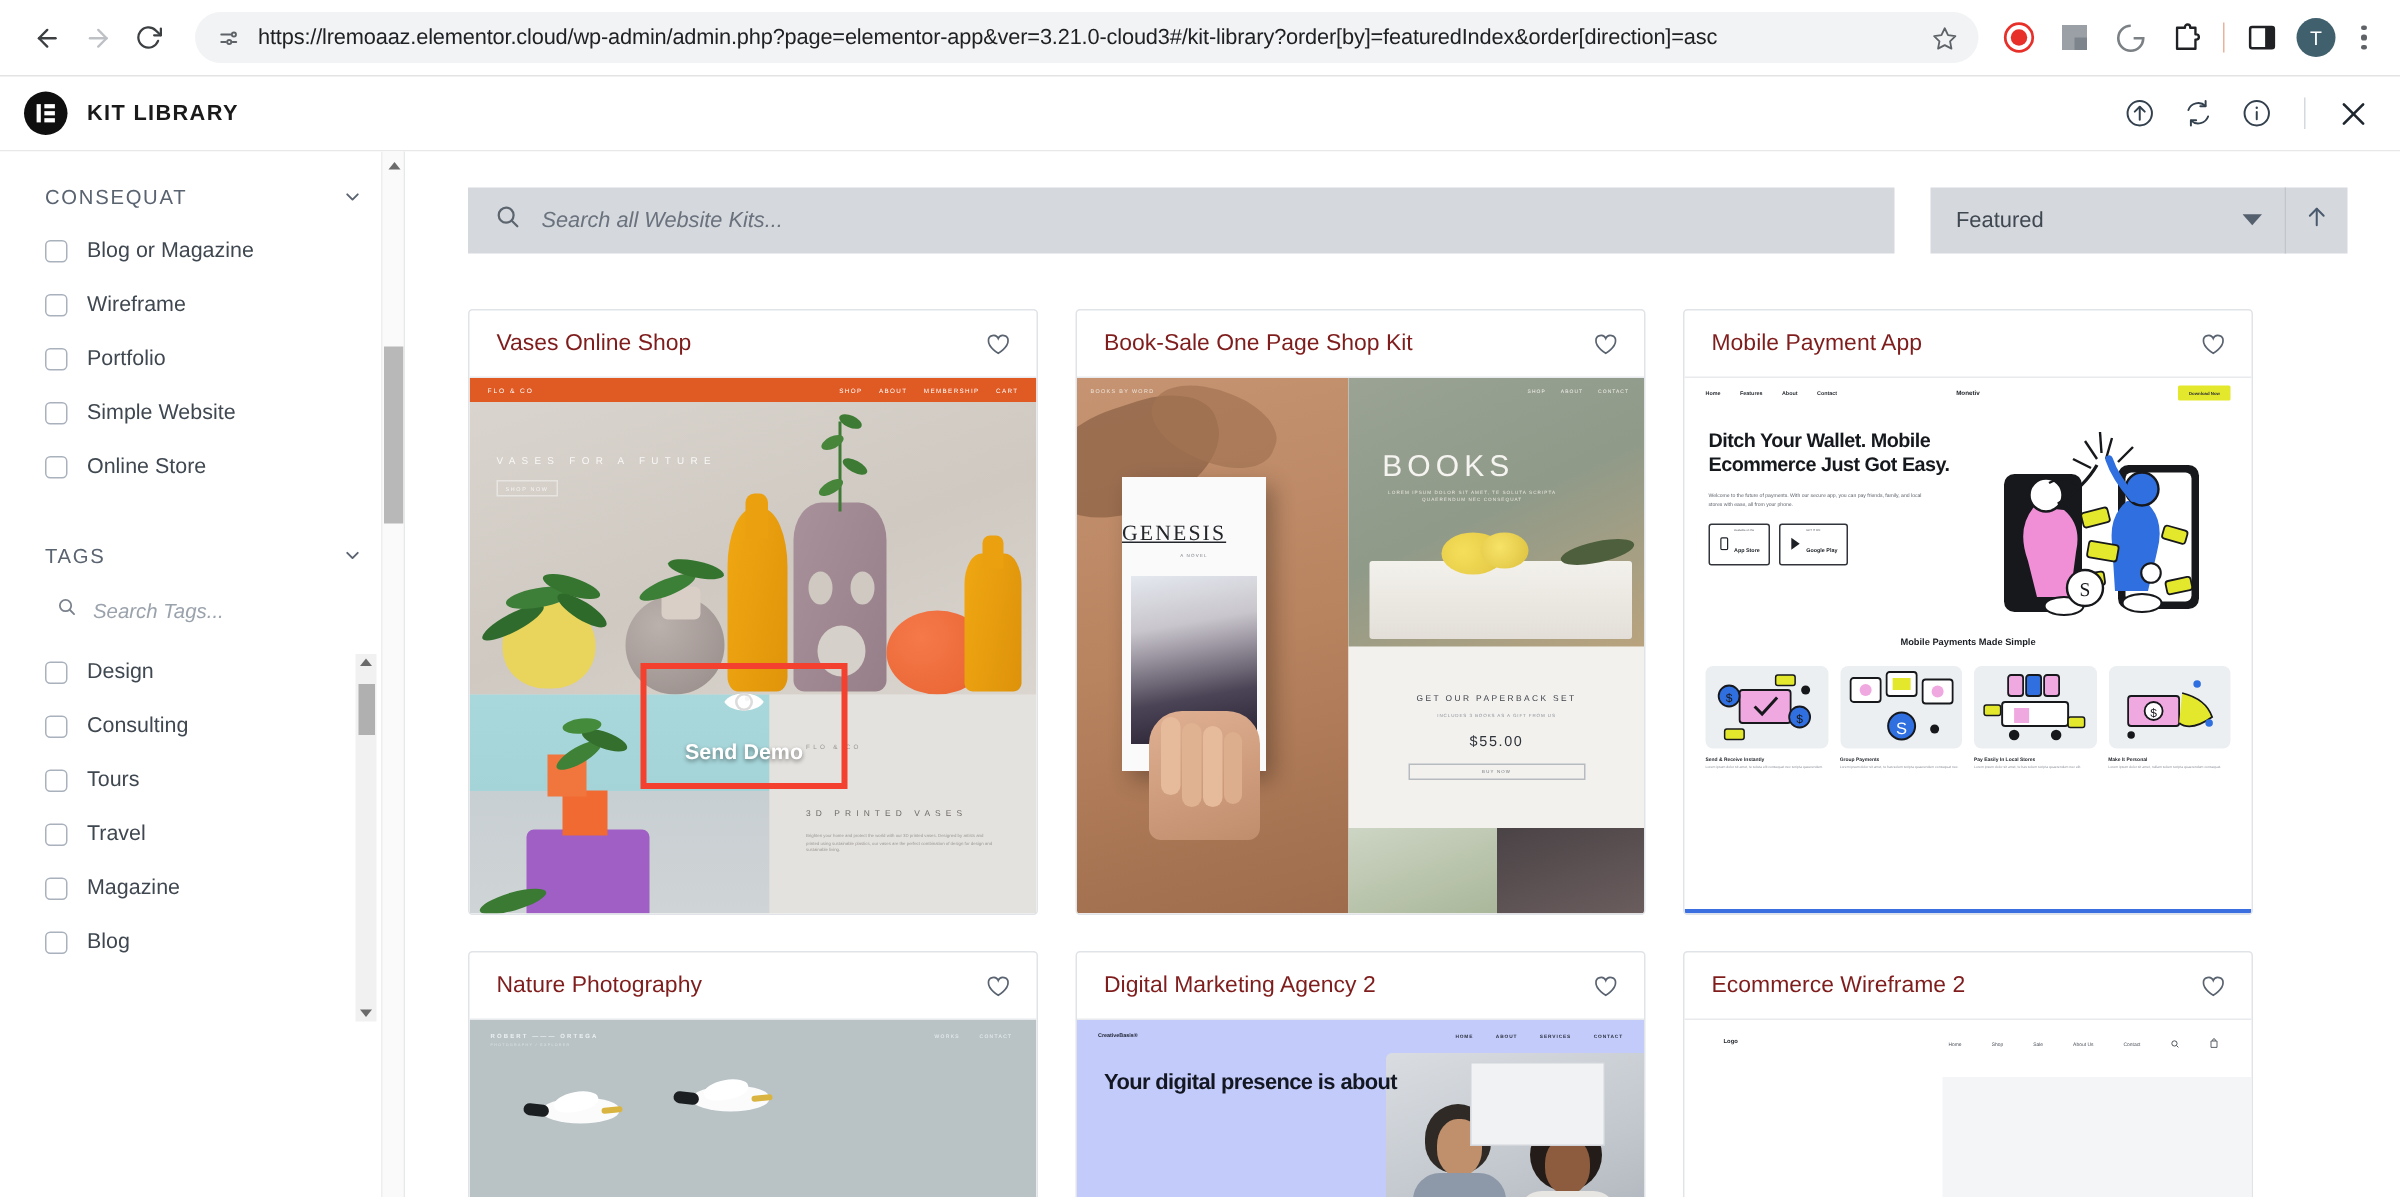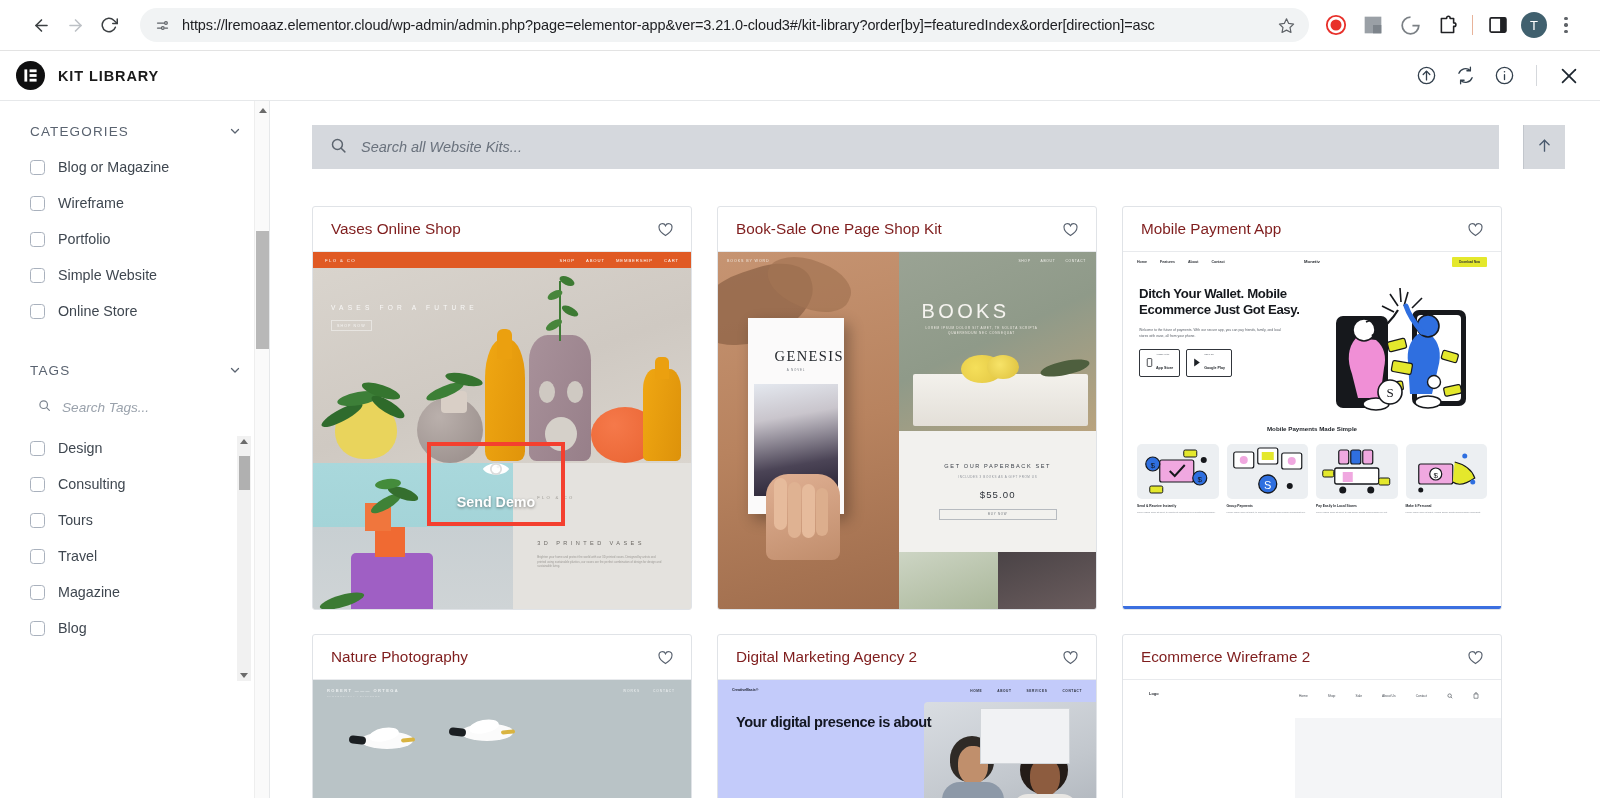--- a/index.html
+++ b/index.html
@@ -7,21 +7,21 @@
     width: 1600px; height: 798px;
     font-family: "Liberation Sans", sans-serif;
     background: #fff; overflow: hidden;
   }
 
   
   .browser-bar {
     height: 51px; width: 100%;
     background: #ffffff;
     display: flex; align-items: center;
-    padding: 0 24px;
+    padding: 0 14px;
     border-bottom: 1px solid #e3e3e3;
     position: relative;
   }
   .nav-btn {
     width: 34px; height: 34px;
     display: flex; align-items: center; justify-content: center;
     border-radius: 50%; flex: none;
   }
   .nav-btn svg { display:block; }
   .omnibox {
@@ -220,22 +220,22 @@
 
   
   .t2 { width:100%; height:100%; display:flex; }
   .t2-l { width: 48%; background: linear-gradient(170deg,#c08f6a 0%,#b98560 45%,#a87css 100%); position:relative; overflow:hidden;}
   .t2-l-bg { position:absolute; inset:0; background: linear-gradient(165deg,#c69472 0%,#b8835f 50%,#9e6c4c 100%);}
   .t2-l-top { position:absolute; top:7px; left:9px; font-size:3.6px; letter-spacing:.9px; color:#efe6dd; }
   .t2-book {
     position:absolute; left: 30px; top: 66px; width: 96px; height: 196px;
     background:#fbfafa; box-shadow: 5px 6px 14px rgba(0,0,0,.3);
   }
-  .t2-book-title { text-align:right; margin-top: 30px; font-family:"Liberation Serif",serif;
-                   font-size: 14.5px; letter-spacing: 1.4px; color:#23272c; }
+  .t2-book-title { text-align:left; margin-top: 30px; font-family:"Liberation Serif",serif;
+                   font-size: 14.5px; letter-spacing: 1.4px; color:#23272c;text-decoration:underline; }
   .t2-book-sub { text-align:center; margin-top:3px; font-size:3px; color:#7b8087; letter-spacing:.8px;}
   .t2-book-img { margin: 12px 6px 0; height: 112px;
                  background: linear-gradient(170deg,#e4e8ef 0%,#c9c5cc 30%,#4b4456 70%,#241f30 100%); }
   .t2-hand { position:absolute; left: 48px; top: 222px; width: 74px; height: 86px;
              background: linear-gradient(160deg,#e0b093,#c08d6c); border-radius: 22px 22px 8px 8px; }
   .t2-r { flex:1; display:flex; flex-direction:column; }
   .t2-r-top { height: 50%; background: linear-gradient(155deg,#9aa394 0%,#8f9a89 48%,#b9a37e 100%); position:relative; }
   .t2-r-nav { position:absolute; top:7px; right:10px; display:flex; gap:10px;}
   .t2-r-nav span { font-size:3.3px; color:#f1f0ec; letter-spacing:.7px;}
   .t2-books-word { position:absolute; top:48px; left:22px; font-size: 20px; letter-spacing: 3.4px; color:#f6f4f0; font-weight:300;}
@@ -438,21 +438,21 @@
     </span>
   </span>
 </div>
 
 <div class="app-body">
 
   <div class="sidebar">
     <div class="sb-inner">
 
       <div class="sb-section-head">
-        <span class="sb-section-title">CATEGORIES</span>
+        <span class="sb-section-title">CONSEQUAT</span>
         <span class="chev">
           <svg width="14" height="14" viewBox="0 0 24 24" fill="none" stroke="#5a6370" stroke-width="2.2" stroke-linecap="round" stroke-linejoin="round">
               <polyline points="6 9.5 12 15.5 18 9.5"></polyline>
             </svg>
         </span>
       </div>
 
       <div class="sb-item">
         <span class="cbox"></span>
         <span class="sb-label">Blog or Magazine</span>
@@ -541,20 +541,28 @@
       <div class="search-box">
         <span>
           <svg width="17" height="17" viewBox="0 0 24 24" fill="none" stroke="#5c646e" stroke-width="2.1" stroke-linecap="round">
               <circle cx="10.5" cy="10.5" r="7"></circle>
               <line x1="15.8" y1="15.8" x2="21" y2="21"></line>
             </svg>
         </span>
         <span class="search-ph">Search all Website Kits...</span>
       </div>
       <div class="sort-wrap">
+        <div class="sort-select">
+          <span class="sort-val">Featured</span>
+          <span>
+            <svg width="13" height="9" viewBox="0 0 14 9">
+                <polygon points="0,0.5 14,0.5 7,8.5" fill="#55606e"></polygon>
+              </svg>
+          </span>
+        </div>
         <div class="sort-dir">
           <span>
             <svg width="17" height="19" viewBox="0 0 24 24" fill="none" stroke="#4a5a6e" stroke-width="1.9" stroke-linecap="round" stroke-linejoin="round">
                 <line x1="12" y1="20" x2="12" y2="4.5"></line>
                 <polyline points="5.5 11 12 4.5 18.5 11"></polyline>
               </svg>
           </span>
         </div>
       </div>
     </div>

